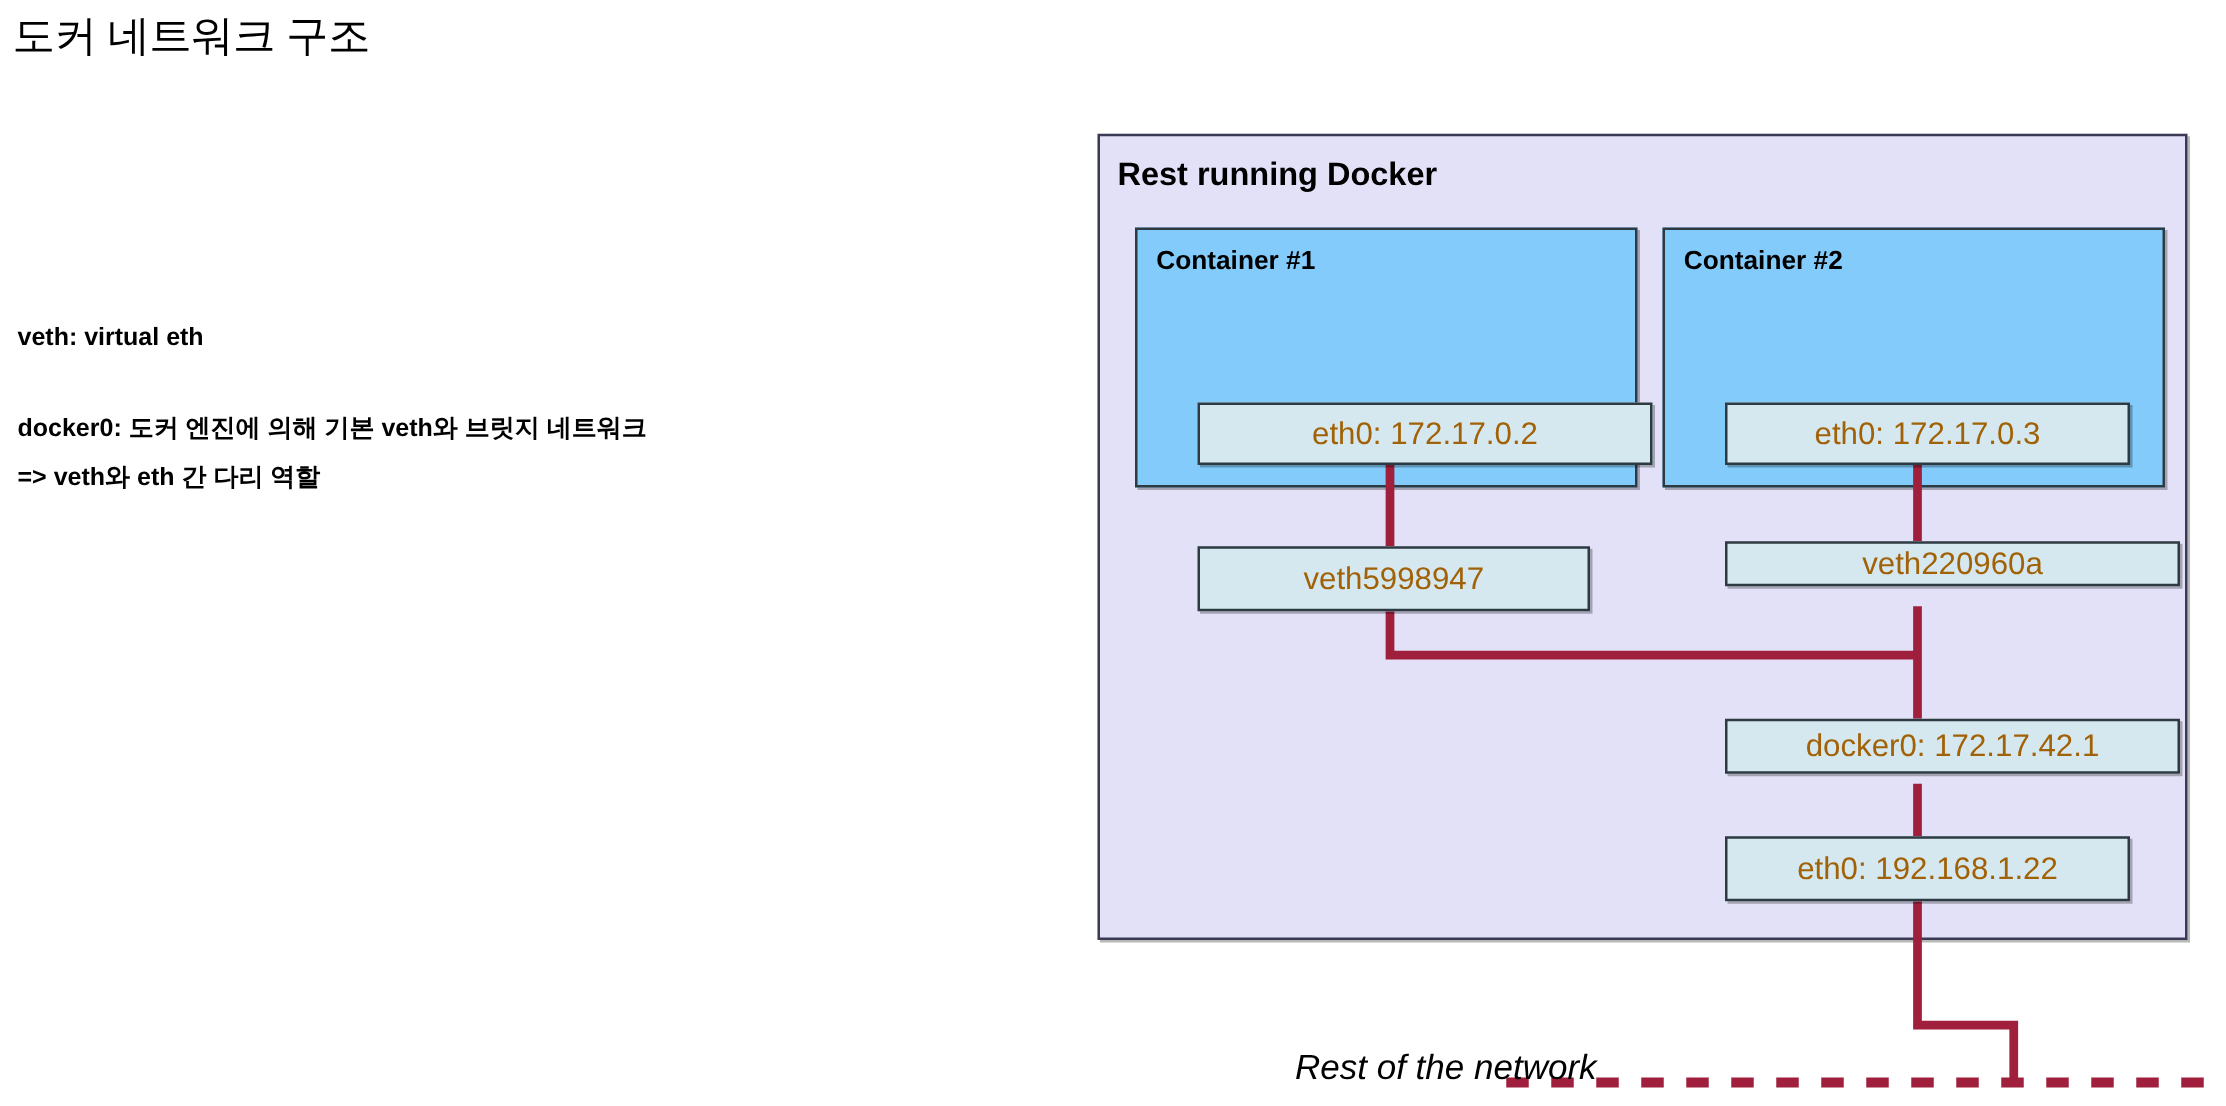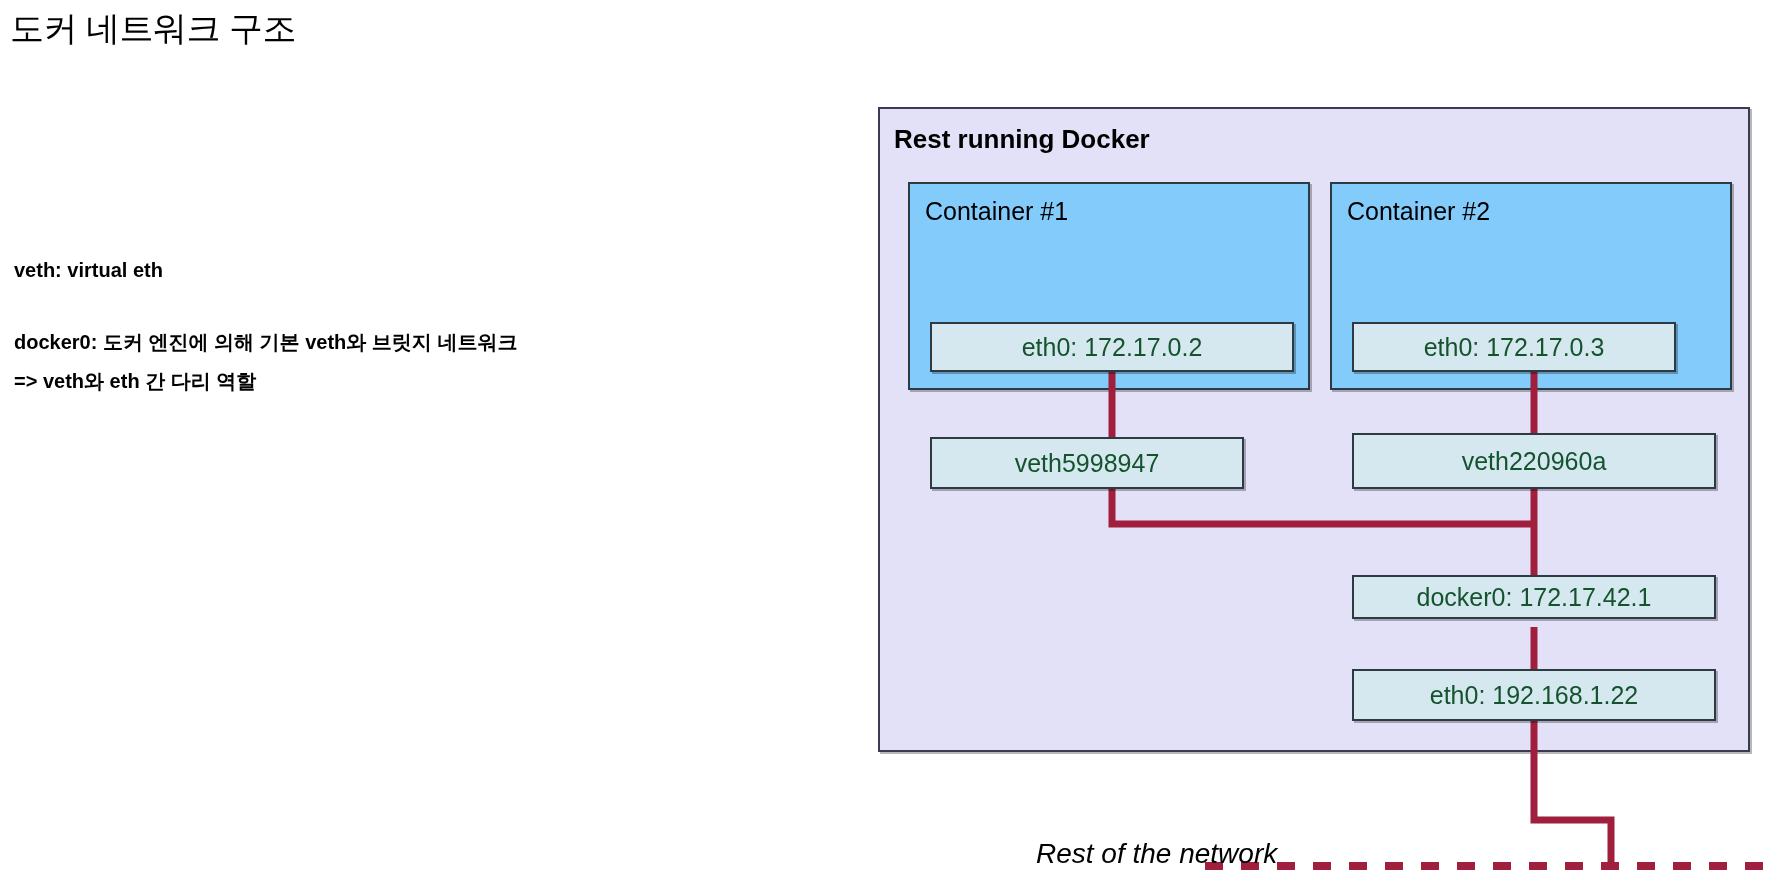--- a/index.html
+++ b/index.html
@@ -81,46 +81,47 @@
 
   
   .container-box {
     background: #82CBFB;
   }
   #container-1-box { left: 908px;  top: 182px; width: 402px; height: 208px; }
   #container-2-box { left: 1330px; top: 182px; width: 402px; height: 208px; }
 
   .container-title {
     position: absolute;
-    font-size: 25px;
-    font-weight: normal;
+    font-size: 21px;
+    font-weight: bold;
     white-space: nowrap;
   }
   #container-1-title { left: 925px;  top: 197px; }
   #container-2-title { left: 1347px; top: 197px; }
 
   
   .node-box {
     background: #D6E8EF;
     display: flex;
     align-items: center;
     justify-content: center;
     font-size: 25px;
     white-space: nowrap;
-    color: #14532d;
+    color: #a16207;
+    margin-left: 28px;
   }
 
   #container-1-eth0 { left: 930px;  top: 322px; width: 364px; height: 50px; }
   #container-2-eth0 { left: 1352px; top: 322px; width: 324px; height: 50px; }
 
   #veth-1   { left: 930px;  top: 437px; width: 314px; height: 52px; }
-  #veth-2   { left: 1352px; top: 433px; width: 364px; height: 56px; }
+  #veth-2   { left: 1352px; top: 433px; width: 364px; height: 36px; }
 
   #docker0  { left: 1352px; top: 575px; width: 364px; height: 44px; }
-  #host-eth0{ left: 1352px; top: 669px; width: 364px; height: 52px; }
+  #host-eth0{ left: 1352px; top: 669px; width: 324px; height: 52px; }
 
   
   #rest-of-network-label {
     position: absolute;
     left: 1036px;
     top: 838px;
     font-size: 28px;
     font-style: italic;
     white-space: nowrap;
   }

